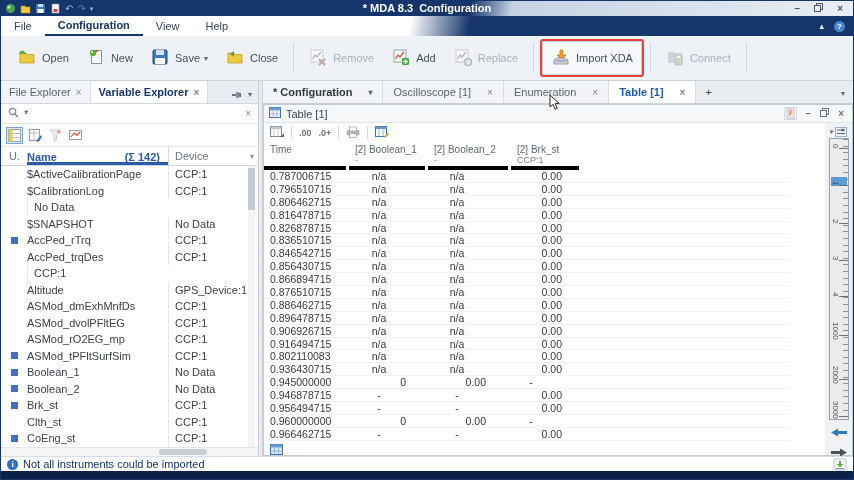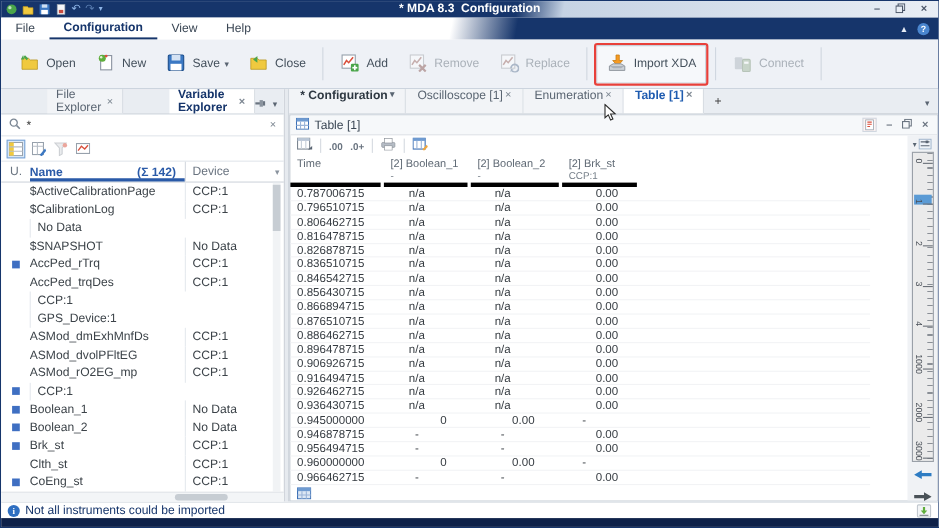--- a/index.html
+++ b/index.html
@@ -40,21 +40,21 @@
   .rb-sep{ width:1px; height:30px; background:#d0d7e0; margin:0 6px; flex:none; }
   .save-caret{ font-size:8px; color:#5a6572; margin-left:-2px; }
 
   
   .main{ flex:1; display:flex; min-height:0; background:#fff; }
 
   
   .left-panel{ width:258px; flex:none; display:flex; flex-direction:column; border-right:1px solid #c9cfd6; }
   .lp-tabs{ height:23px; flex:none; background:#e9edf2; display:flex; align-items:flex-end; border-bottom:1px solid #d2d8df; }
   .lp-tab{ height:22px; padding:0 8px; display:flex; align-items:center; gap:5px; font-size:11px;
-    color:#5a6572; background:#f2f4f7; border-right:1px solid #d8dde3;margin-left:42px; }
+    color:#5a6572; background:#f2f4f7; border-right:1px solid #d8dde3; }
   .lp-tab.active{ background:#fff; color:#16356b; font-weight:bold; }
   .tab-x{ color:#7d8792; font-size:10px; }
   .lp-tab-icons{ margin-left:auto; display:flex; align-items:center; gap:6px; padding-right:6px; }
   .lp-search{ height:20px; flex:none; display:flex; align-items:center; gap:5px; padding:0 7px;
     border-bottom:1px solid #e2e6eb; font-size:11px; color:#333; }
   .lp-search .clear{ margin-left:auto; color:#7d8792; font-size:10px; }
   .lp-icons{ height:22px; flex:none; display:flex; align-items:center; gap:5px; padding:0 5px; }
   .lp-ic{ display:flex; padding:1px; }
   .lp-ic.sel{ border:1px solid #7aa4d6; background:#dcE9f7; }
   .lp-head{ height:20px; flex:none; display:flex; align-items:center; font-size:11px; color:#6a7480;
@@ -78,21 +78,21 @@
   .lp-hscroll{ height:9px; flex:none; background:#f3f5f7; border-top:1px solid #e2e5e9; position:relative; }
   .lp-hthumb{ position:absolute; left:158px; top:1px; width:48px; height:6px; background:#c7cdd3; border-radius:3px; }
 
   
   .splitter{ width:4px; flex:none; background:#e6eaef; border-right:1px solid #cdd3da; }
 
   
   .right-panel{ flex:1; display:flex; flex-direction:column; min-width:0; background:#eef1f5; }
   .rp-tabs{ height:23px; flex:none; background:#e9edf2; display:flex; align-items:flex-end;
     font-size:11px; border-bottom:1px solid #c9cfd6; position:relative; }
-  .rp-tab{ height:22px; padding:0 10px; display:flex; gap:2px; color:#5a6572;
+  .rp-tab{ height:22px; padding:0 10px; display:flex; align-items:center; gap:16px; color:#5a6572;
     background:#f2f4f7; border-right:1px solid #d8dde3; white-space:nowrap; }
   .rp-tab.first{ font-weight:bold; color:#2e3842; }
   .rp-tab.active{ background:#fff; color:#1f5cb0; font-weight:bold; }
   .rp-tab .caret{ font-size:8px; color:#5a6572; }
   .rp-plus{ padding:0 9px; height:22px; display:flex; align-items:center; color:#444; }
   .rp-tabs-caret{ position:absolute; right:8px; bottom:5px; font-size:8px; color:#5a6572; }
 
   
   .child{ flex:1; background:#fff; border:1px solid #c2cad3; display:flex; flex-direction:column; min-height:0; }
   .child-titlebar{ height:18px; flex:none; background:#f6f8fa; border-bottom:1px solid #e0e4e9;
@@ -232,37 +232,37 @@
       <span class="save-caret">▾</span>
     </div>
     <div class="rb-btn">
       <span><svg width="18" height="18">
             <path d="M2 5h6l1.5 1.5H16V15H2z" fill="#f0c93f" stroke="#b8941f" stroke-width="0.7"></path>
             <path d="M8 3L4 6l4 3z" fill="#4aa54a"></path>
           </svg></span>
       <span>Close</span>
     </div>
     <div class="rb-sep"></div>
+    <div class="rb-btn disabled">
+      <span><svg width="18" height="18">
+            <rect x="2" y="2" width="12" height="12" fill="#fff" stroke="#97a1ac"></rect>
+            <polyline points="3.5,11 6,7 8,9 12,4" fill="none" stroke="#d94f3c" stroke-width="1.4"></polyline>
+            <path d="M10 11l6 6M16 11l-6 6" stroke="#c0392b" stroke-width="2"></path>
+          </svg></span>
+      <span>Remove</span>
+    </div>
     <div class="rb-btn">
       <span><svg width="18" height="18">
             <rect x="2" y="2" width="12" height="12" fill="#fff" stroke="#97a1ac"></rect>
             <polyline points="3.5,11 6,7 8,9 12,4" fill="none" stroke="#d94f3c" stroke-width="1.4"></polyline>
             <rect x="10" y="10" width="7" height="7" rx="1" fill="#4aa54a"></rect>
             <rect x="12.8" y="11.3" width="1.5" height="4.5" fill="#fff"></rect>
             <rect x="11.3" y="12.8" width="4.5" height="1.5" fill="#fff"></rect>
           </svg></span>
       <span>Add</span>
-    </div>
-    <div class="rb-btn disabled">
-      <span><svg width="18" height="18">
-            <rect x="2" y="2" width="12" height="12" fill="#fff" stroke="#97a1ac"></rect>
-            <polyline points="3.5,11 6,7 8,9 12,4" fill="none" stroke="#d94f3c" stroke-width="1.4"></polyline>
-            <path d="M10 11l6 6M16 11l-6 6" stroke="#c0392b" stroke-width="2"></path>
-          </svg></span>
-      <span>Remove</span>
     </div>
     <div class="rb-btn disabled">
       <span><svg width="18" height="18">
             <rect x="2" y="2" width="12" height="12" fill="#fff" stroke="#97a1ac"></rect>
             <polyline points="3.5,11 6,7 8,9 12,4" fill="none" stroke="#d94f3c" stroke-width="1.4"></polyline>
             <path d="M10.5 14a3.5 3.5 0 1 1 1 2.5" fill="none" stroke="#3b78c3" stroke-width="1.6"></path>
             <path d="M10 17.5l.5-3 2.5 1z" fill="#3b78c3"></path>
           </svg></span>
       <span>Replace</span>
     </div>
@@ -410,20 +410,21 @@
             <div class="vrow">
               <span class="vr-u">
                 <span class="vr-sq" style="visibility: hidden;"></span>
               </span>
               <span class="vr-dev">CCP:1</span>
             </div>
             <div class="vrow">
               <span class="vr-u">
                 <span class="vr-sq" style="visibility: hidden;"></span>
               </span>
+              <span class="vr-name">Altitude</span>
               <span class="vr-dev">GPS_Device:1</span>
             </div>
             <div class="vrow">
               <span class="vr-u">
                 <span class="vr-sq" style="visibility: hidden;"></span>
               </span>
               <span class="vr-name">ASMod_dmExhMnfDs</span>
               <span class="vr-dev">CCP:1</span>
             </div>
             <div class="vrow">
@@ -437,20 +438,21 @@
               <span class="vr-u">
                 <span class="vr-sq" style="visibility: hidden;"></span>
               </span>
               <span class="vr-name">ASMod_rO2EG_mp</span>
               <span class="vr-dev">CCP:1</span>
             </div>
             <div class="vrow">
               <span class="vr-u">
                 <span class="vr-sq"></span>
               </span>
+              <span class="vr-name">ASMod_tPFltSurfSim</span>
               <span class="vr-dev">CCP:1</span>
             </div>
             <div class="vrow">
               <span class="vr-u">
                 <span class="vr-sq"></span>
               </span>
               <span class="vr-name">Boolean_1</span>
               <span class="vr-dev">No Data</span>
             </div>
             <div class="vrow">
@@ -670,21 +672,21 @@
                     <span class="td c-b2 ctr">n/a</span>
                     <span class="td c-brk">0.00</span>
                   </div>
                   <div class="trow">
                     <span class="td c-time">0.916494715</span>
                     <span class="td c-b1 ctr">n/a</span>
                     <span class="td c-b2 ctr">n/a</span>
                     <span class="td c-brk">0.00</span>
                   </div>
                   <div class="trow">
-                    <span class="td c-time">0.926462715</span>
+                    <span class="td c-time">0.802110083</span>
                     <span class="td c-b1 ctr">n/a</span>
                     <span class="td c-b2 ctr">n/a</span>
                     <span class="td c-brk">0.00</span>
                   </div>
                   <div class="trow">
                     <span class="td c-time">0.936430715</span>
                     <span class="td c-b1 ctr">n/a</span>
                     <span class="td c-b2 ctr">n/a</span>
                     <span class="td c-brk">0.00</span>
                   </div>

